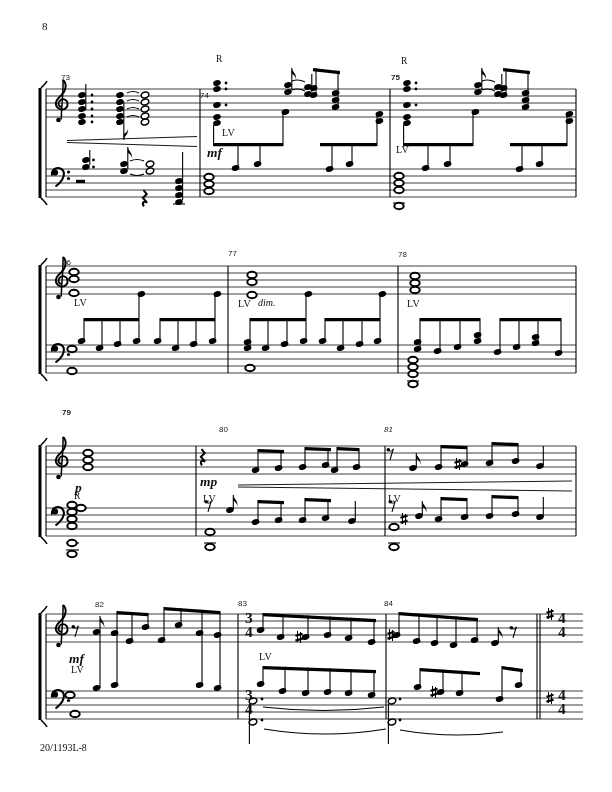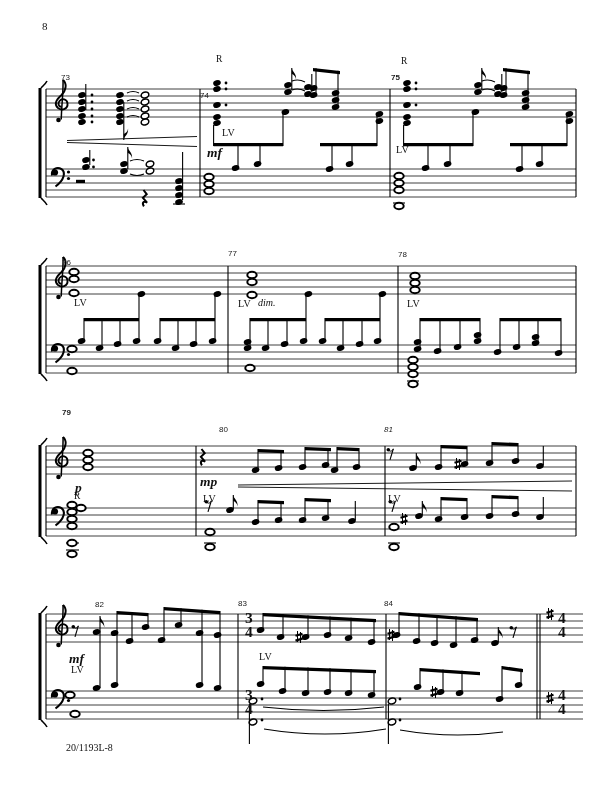--- a/index.html
+++ b/index.html
@@ -7,21 +7,21 @@
         font-family:"Liberation Serif",serif;margin:0 auto}
   svg{position:absolute;left:0;top:0}
   .t{position:absolute;color:#111;white-space:nowrap}
   .mn{font:8px "Liberation Sans",sans-serif;color:#1a1a1a}
   .r{font:9.5px "Liberation Serif",serif}
   .lv{font:10px "Liberation Serif",serif;letter-spacing:.4px}
   .dyn{font:italic 700 13.5px "Liberation Serif",serif}
   .dim{font:italic 10px "Liberation Serif",serif}
   .ts{font:700 15.5px "Liberation Serif",serif;line-height:14px}
   #pgnum{position:absolute;left:42px;top:20px;font:11px "Liberation Serif",serif;color:#111}
-  #plate{position:absolute;left:66px;top:742px;font:10px "Liberation Serif",serif;color:#111}
+  #plate{position:absolute;left:40px;top:742px;font:10px "Liberation Serif",serif;color:#111}
 </style>
 </head>
 <body>
 
 <div class="page">
   <span id="pgnum">8</span>
   <svg id="score" width="612" height="792" viewBox="0 0 612 792">
       <g>
         <line x1="40" y1="88" x2="40" y2="198" stroke="#000000" stroke-width="3"></line>
         <path d="M 41,88 C 43.5,85.5 45.5,84 47,81" stroke="#000000" stroke-width="1.6" fill="none"></path>

